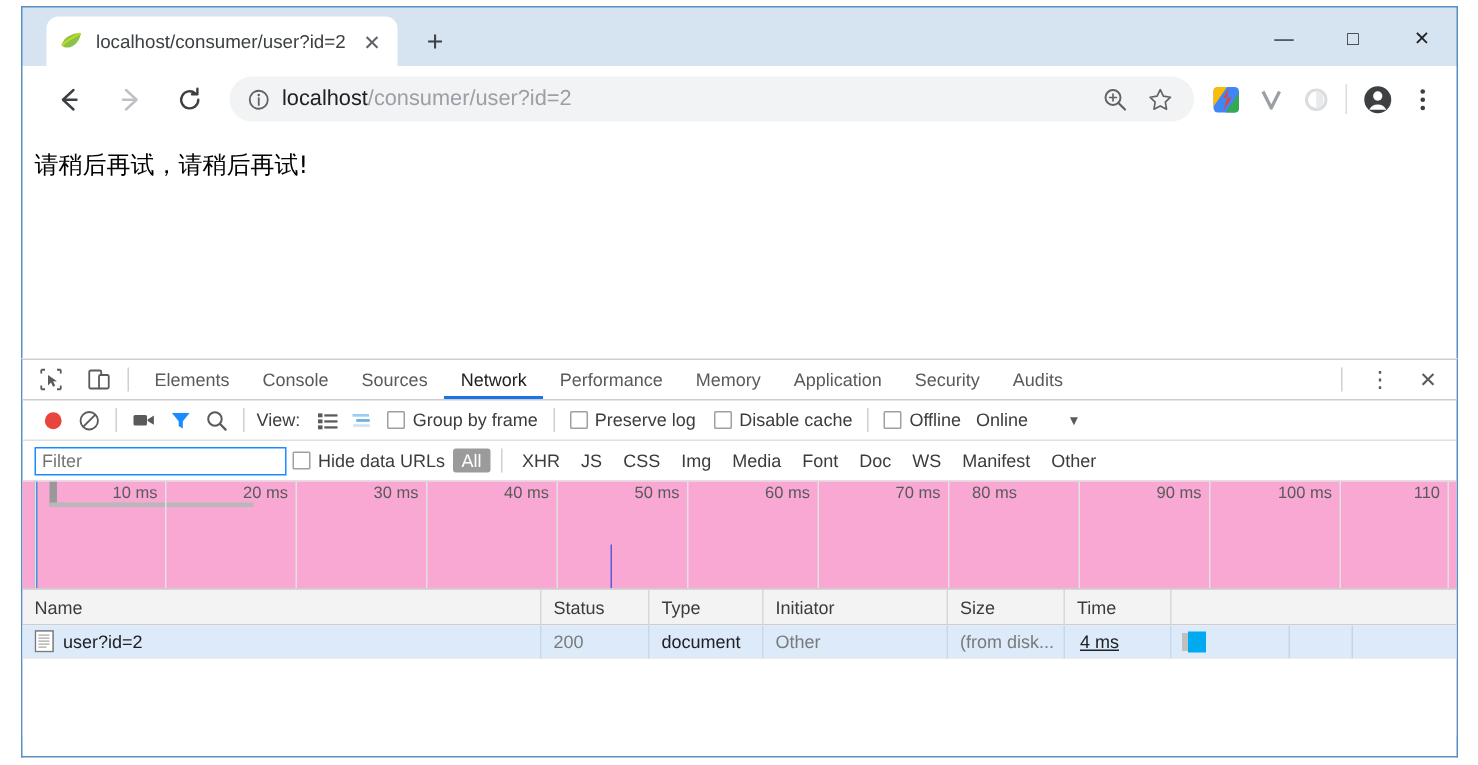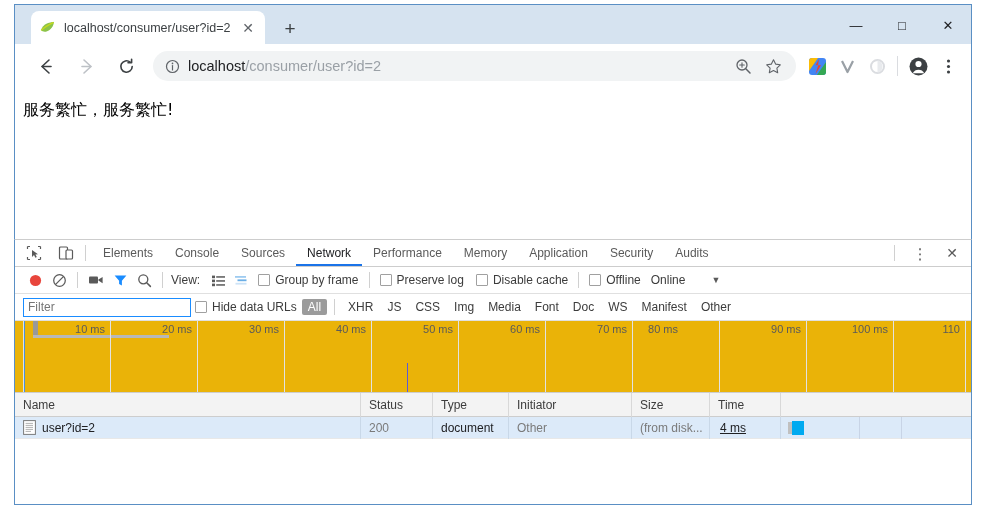--- a/index.html
+++ b/index.html
@@ -170,21 +170,21 @@
   }
   .ftype {
     padding: 1px 6px; margin: 0 1px;
     cursor: pointer; color: #3c3c3c; border-radius: 2px;
   }
   .ftype.active { background: #9b9b9b; color: #fff; }
   
   .overview {
     height: 72px; position: relative;
     border-bottom: 1px solid #cdcdcd;
-    background: #eab308; overflow: hidden;
+    background: #f9a8d4; overflow: hidden;
   }
   .ov-tick {
     position: absolute; top: 0; height: 72px;
     border-right: 1px solid #e2e2e2;
   }
   .ov-lbl {
     position: absolute; top: 2px;
     font-size: 11px; color: #5a5a5a;
     transform: translateX(-100%);
     padding-right: 5px; white-space: nowrap;
@@ -327,21 +327,21 @@
     <div class="tb-icon" style="margin-right:8px">
       <svg width="17" height="17" viewBox="0 0 17 17">
           <circle cx="8.5" cy="3" r="1.55" fill="#3c4043"></circle>
           <circle cx="8.5" cy="8.5" r="1.55" fill="#3c4043"></circle>
           <circle cx="8.5" cy="14" r="1.55" fill="#3c4043"></circle>
         </svg>
     </div>
   </div>
 
   <div class="page">
-    <div class="page-text">服务繁忙，服务繁忙!</div>
+    <div class="page-text">请稍后再试，请稍后再试!</div>
   </div>
 
   <div class="devtools">
 
     <div class="dt-tabs">
       <div class="dt-tool">
         <svg width="16" height="16" viewBox="0 0 16 16">
             <path d="M1.5 1.5 V4 M1.5 1.5 H4 M14.5 1.5 V4 M14.5 1.5 H12 M1.5 14.5 V12 M1.5 14.5 H4 M14.5 14.5 V12 M14.5 14.5 H12" stroke="currentColor" stroke-width="1.2" fill="none"></path>
             <path d="M6 5 L6 12 L8 10 L9.4 12.8 L10.8 12 L9.4 9.4 L12 9.2 Z" fill="currentColor"></path>
           </svg>

